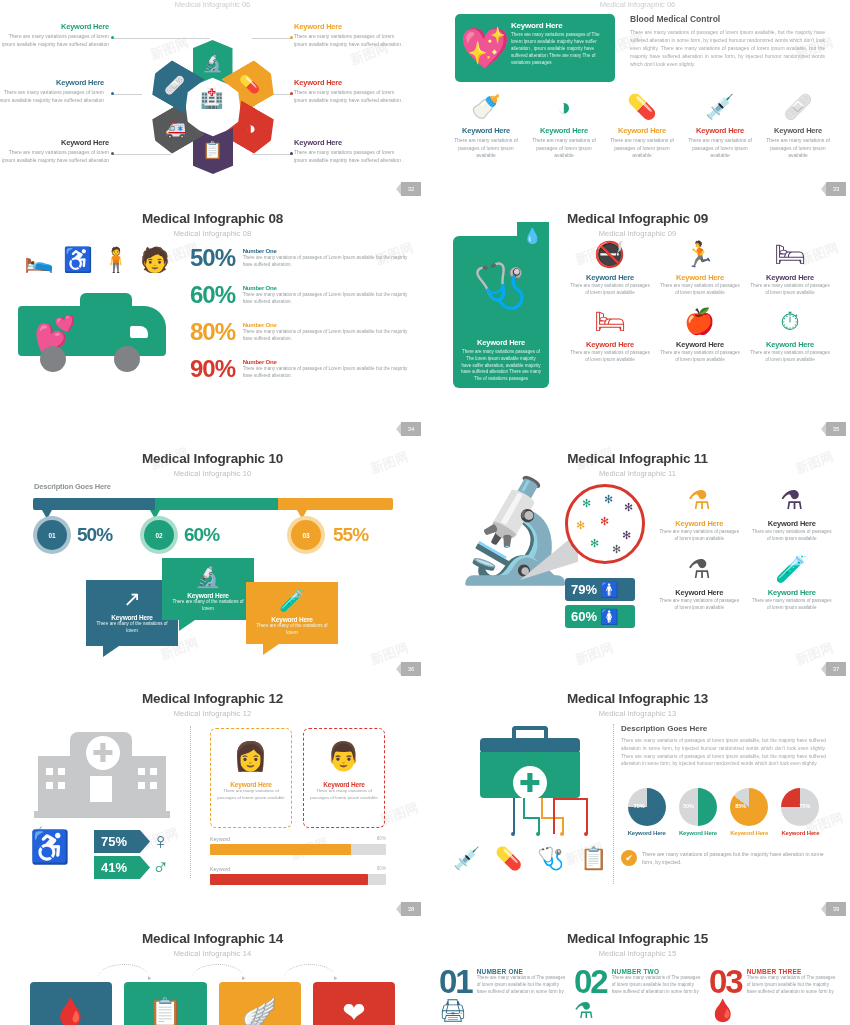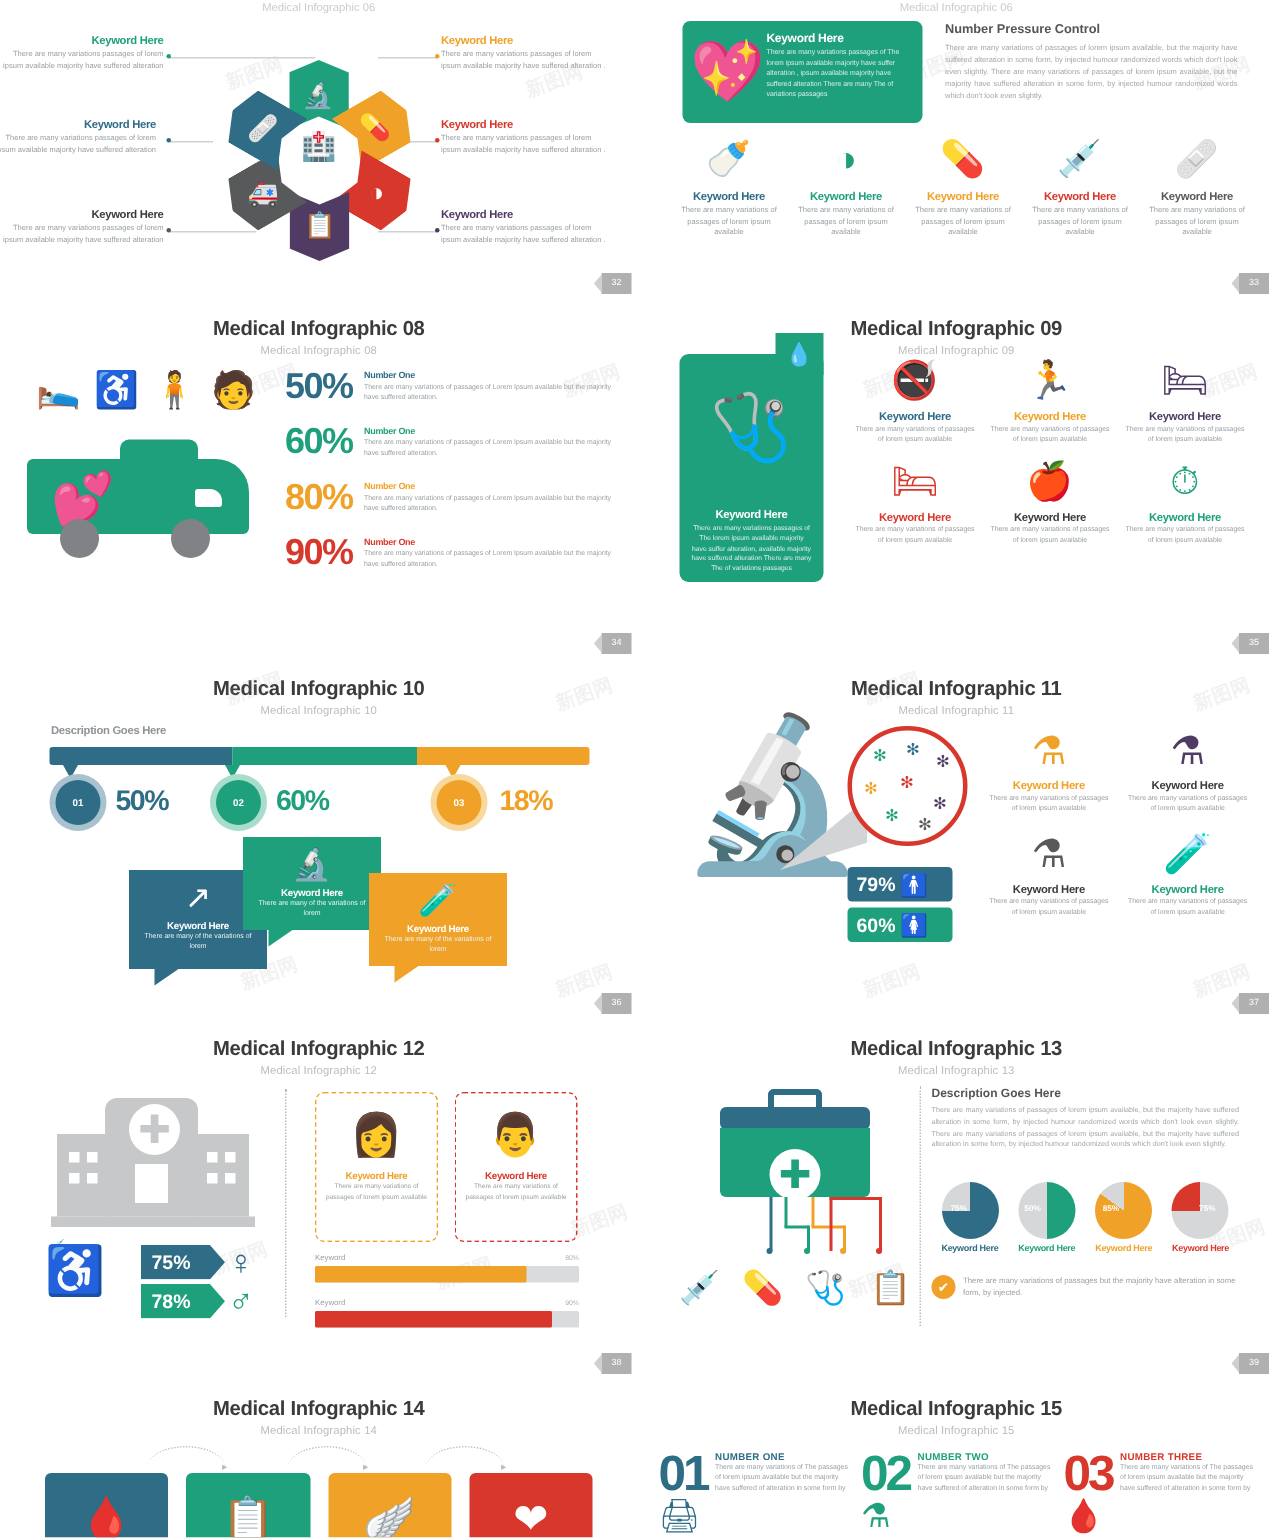--- a/index.html
+++ b/index.html
@@ -288,21 +288,21 @@
     <div class="wm" style="left:180px;top:35px;">新图网</div>
     <div class="wm" style="left:370px;top:40px;">新图网</div>
 
     <div class="bp-card">
       <div class="bp-heart">💖</div>
       <div class="kw">Keyword Here</div>
       <div class="bd">There are many variations  passages of The lorem ipsum available  majority have suffer alteration , ipsum available  majority have suffered alteration There are many The of variations  passages</div>
     </div>
 
     <div class="bp-right">
-      <h4>Number Pressure Control</h4>
+      <h4>Blood Medical Control</h4>
       <p>There are many variations of passages of lorem ipsum available, but the majority have suffered alteration in some form, by injected humour randomized words which don't look even slightly. There are many variations of passages of lorem ipsum available, but the majority have suffered alteration in some form, by injected humour randomized words which don't look even slightly.</p>
     </div>
 
     <div class="icorow">
       <div class="icocell">
         <span class="gly" style="color:#2f6c86;">🍼</span>
         <div class="kw" style="color:#2f6c86;">Keyword Here</div>
         <div class="bd">There are many variations of passages of lorem ipsum available</div>
       </div>
       <div class="icocell">
@@ -456,21 +456,21 @@
           <span>01</span>
         </div>
       <div class="bigp" style="left:44px;top:4px;color:#2f6c86;">50%</div>
       <div class="circ" style="left:111px;background:#1fa07c;box-shadow:0 0 0 4px #a8ddcc;">
           <span>02</span>
         </div>
       <div class="bigp" style="left:151px;top:4px;color:#1fa07c;">60%</div>
       <div class="circ" style="left:258px;background:#efa227;box-shadow:0 0 0 4px #f8d89c;">
           <span>03</span>
         </div>
-      <div class="bigp" style="left:300px;top:4px;color:#efa227;">18%</div>
+      <div class="bigp" style="left:300px;top:4px;color:#efa227;">55%</div>
     </div>
 
     <div class="bub" style="left:86px;top:140px;background:#2f6c86;color:#2f6c86;height:66px;">
       <span class="gly" style="color:#fff;">↗</span>
       <div class="kw" style="color:#fff;">Keyword Here</div>
       <div class="bd">There are many of the variations  of lorem</div>
     </div>
     <div class="bub" style="left:162px;top:118px;background:#1fa07c;color:#1fa07c;height:62px;">
       <span class="gly" style="color:#fff;">🔬</span>
       <div class="kw" style="color:#fff;">Keyword Here</div>
@@ -565,21 +565,21 @@
       <div style="position:absolute;left:52px;top:48px;width:22px;height:26px;background:#fff;"></div>
     </div>
 
     <div class="iv">💉</div>
     <div class="wheelch">♿</div>
     <div class="tagpct" style="top:150px;background:#2f6c86;">
         <span>75%</span>
       </div>
     <div class="sexg" style="top:148px;color:#2f6c86;">♀</div>
     <div class="tagpct" style="top:176px;background:#1fa07c;">
-        <span>78%</span>
+        <span>41%</span>
       </div>
     <div class="sexg" style="top:174px;color:#1fa07c;">♂</div>
 
     <div class="vdiv"></div>
 
     <div class="dcard" style="left:210px;border:1px dashed #efa227;">
       <span class="gly" style="color:#efa227;">👩</span>
       <div class="kw" style="color:#efa227;">Keyword Here</div>
       <div class="bd">There are many variations  of passages of lorem ipsum available</div>
     </div>

